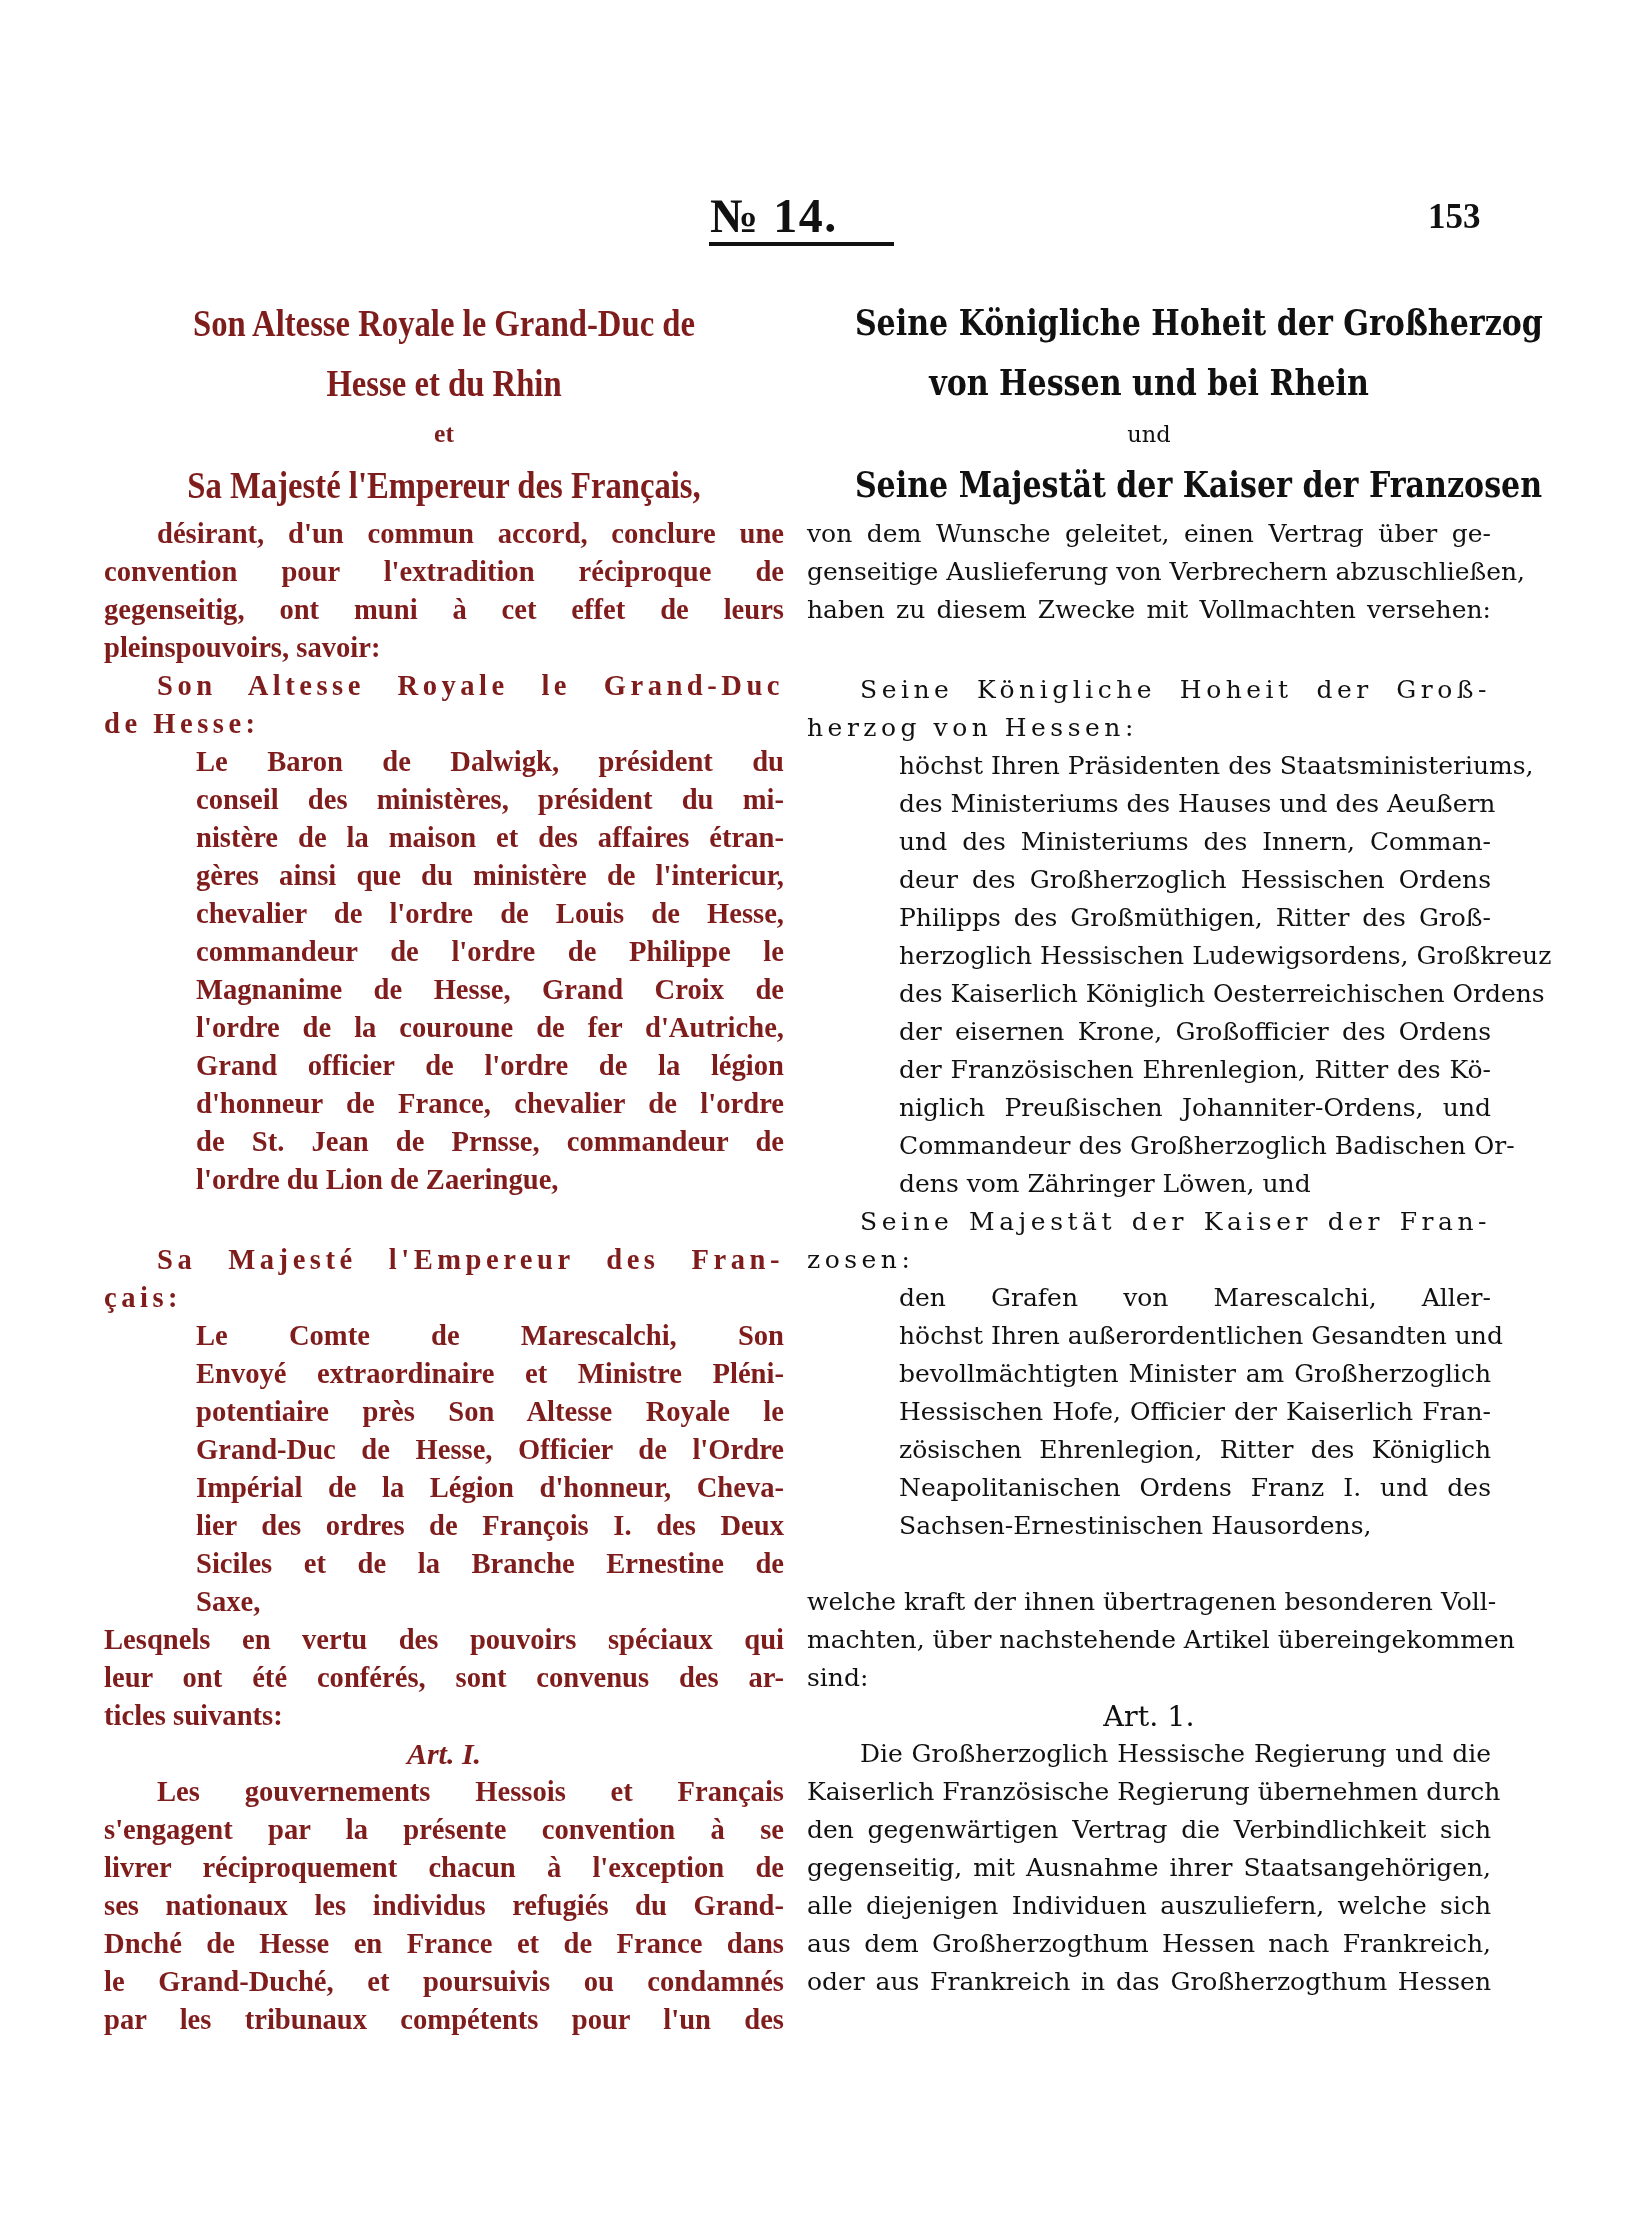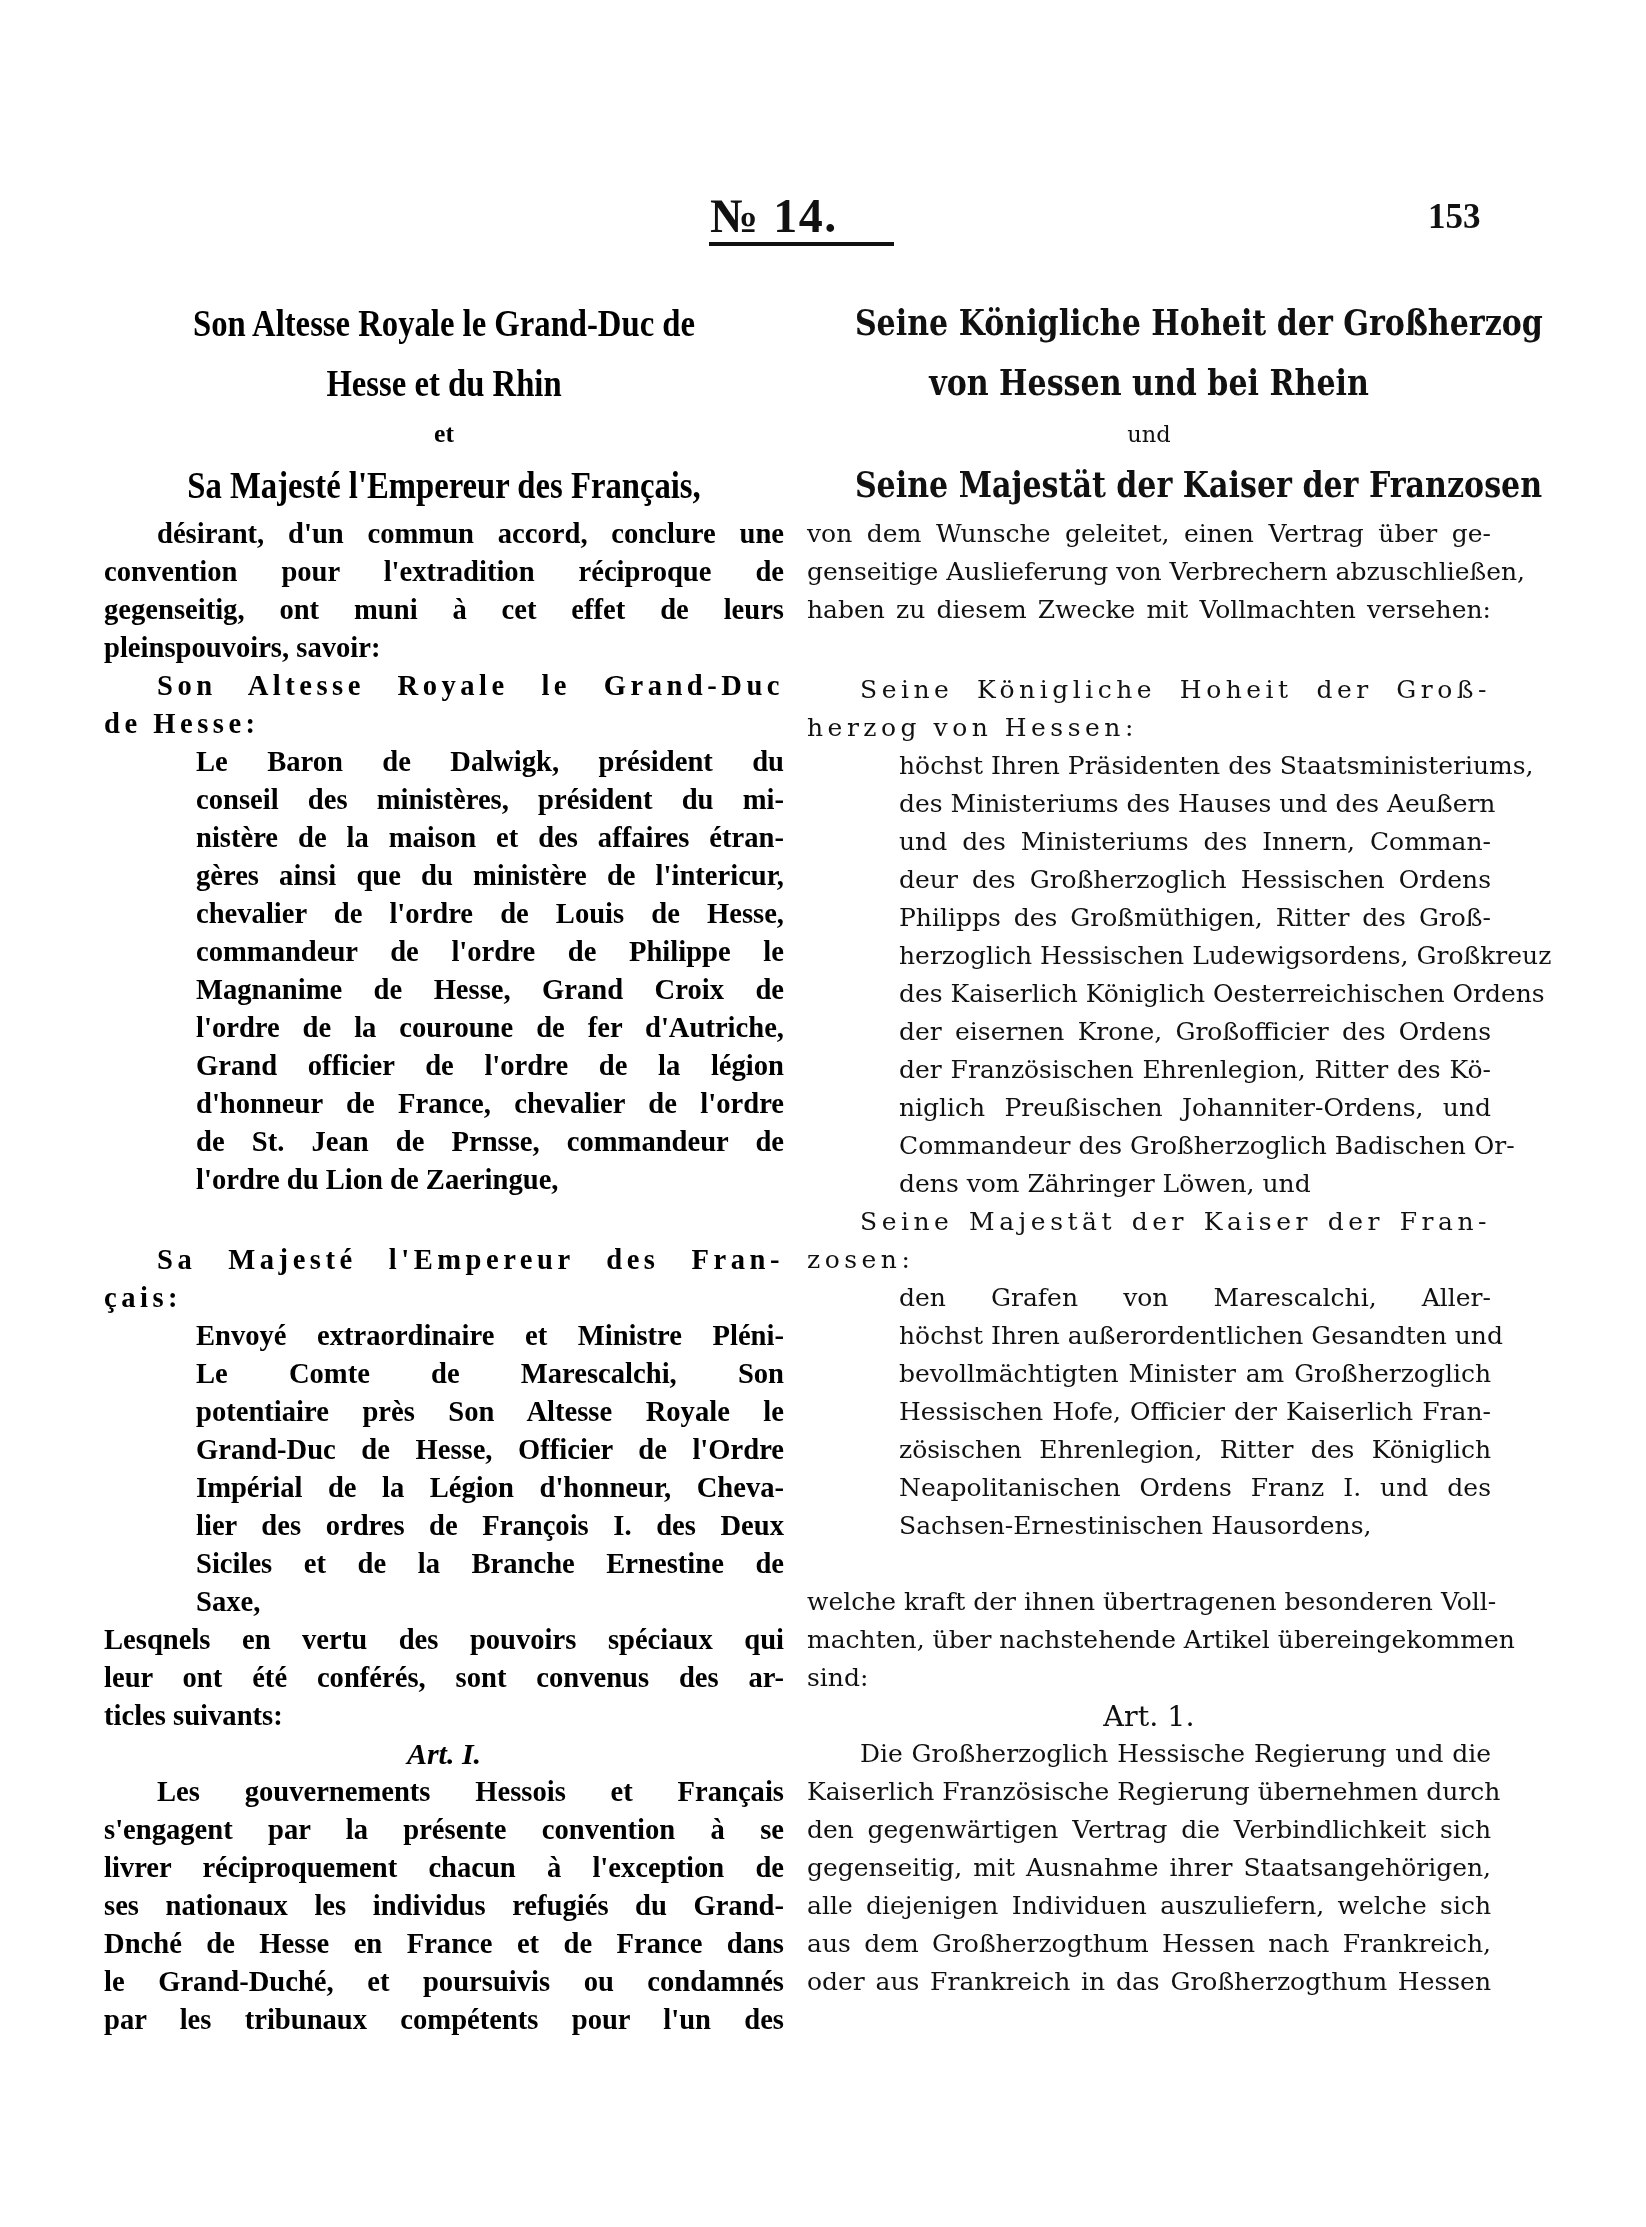--- a/index.html
+++ b/index.html
@@ -2,21 +2,21 @@
 <html style="font-size:12px"><head>
 <meta charset="utf-8">
 <style>
   html, body { margin: 0; padding: 0; background: #ffffff; }
   body { width: 1647px; height: 2227px; position: relative; overflow: hidden; color: #111; }
   .page { position: absolute; left: 0; top: 0; width: 1647px; height: 1811px; }
   .hdr-no { position: absolute; left: 710px; top: 188px; font-family: "Liberation Serif", serif; font-weight: bold; font-size: 48px; letter-spacing: 1.5px; }
   .hdr-rule { position: absolute; left: 709px; top: 242px; width: 185px; height: 3.8px; background: #111; }
   .hdr-page { position: absolute; left: 1428px; top: 197px; font-family: "Liberation Serif", serif; font-weight: bold; font-size: 35px; }
   .col { position: absolute; top: 293px; }
-  .col-fr { left: 104px; width: 680px; font-family: "Liberation Serif", serif; font-weight: bold; color: #000000; }
+  .col-fr { left: 104px; width: 680px; font-family: "Liberation Serif", serif; font-weight: bold; color: #7f1d1d; }
   .col-de { left: 807px; width: 684px; font-family: "DejaVu Serif", serif; color: #111; }
   .title { font-size: 38px; line-height: 60px; text-align: center; transform: scaleX(0.86); transform-origin: center; white-space: nowrap; }
   .title-fr { font-family: "Liberation Serif", serif; font-weight: bold; }
   .title-de { font-family: "DejaVu Serif", serif; font-weight: bold; font-size: 35px; }
   .title-sep { font-size: 25.6px; line-height: 42px; text-align: center; font-weight: bold; }
   .line { font-size: 28.6px; line-height: 38px; white-space: nowrap; text-align: justify; text-align-last: justify; }
   .de .line, .col-de .line { font-size: 25px; }
   .last { text-align-last: left; }
   .ind1 { padding-left: 53px; }
   .ind2 { padding-left: 92px; }
@@ -67,22 +67,22 @@
       <div class="line ind2 last">l'ordre du Lion de Zaeringue,</div>
     </div>
 
     <div class="gap-l"></div>
 
     <div>
       <div class="line ind1 spaced">Sa Majesté l'Empereur des Fran-</div>
       <div class="line last spaced">çais:</div>
     </div>
     <div>
+      <div class="line ind2">Le Comte de Marescalchi, Son</div>
       <div class="line ind2">Envoyé extraordinaire et Ministre Pléni-</div>
-      <div class="line ind2">Le Comte de Marescalchi, Son</div>
       <div class="line ind2">potentiaire près Son Altesse Royale le</div>
       <div class="line ind2">Grand-Duc de Hesse, Officier de l'Ordre</div>
       <div class="line ind2">Impérial de la Légion d'honneur, Cheva-</div>
       <div class="line ind2">lier des ordres de François I. des Deux</div>
       <div class="line ind2">Siciles et de la Branche Ernestine de</div>
       <div class="line ind2 last">Saxe,</div>
     </div>
 
     <div>
       <div class="line">Lesqnels en vertu des pouvoirs spéciaux qui</div>

